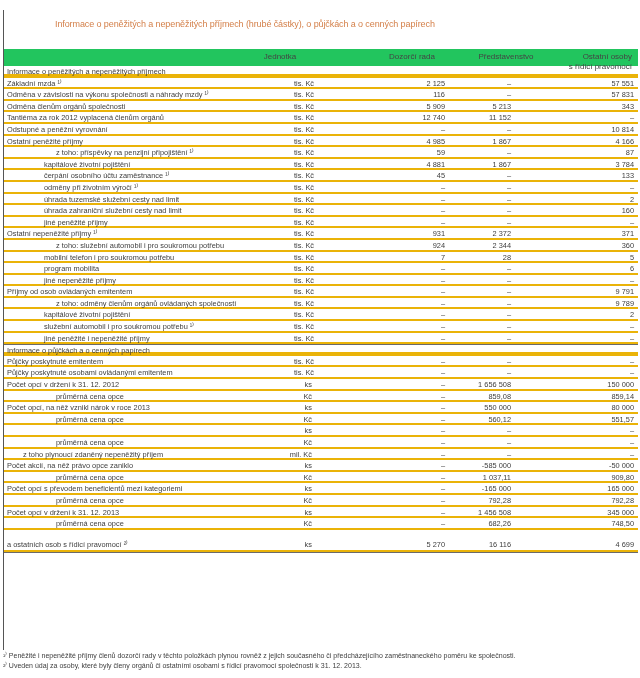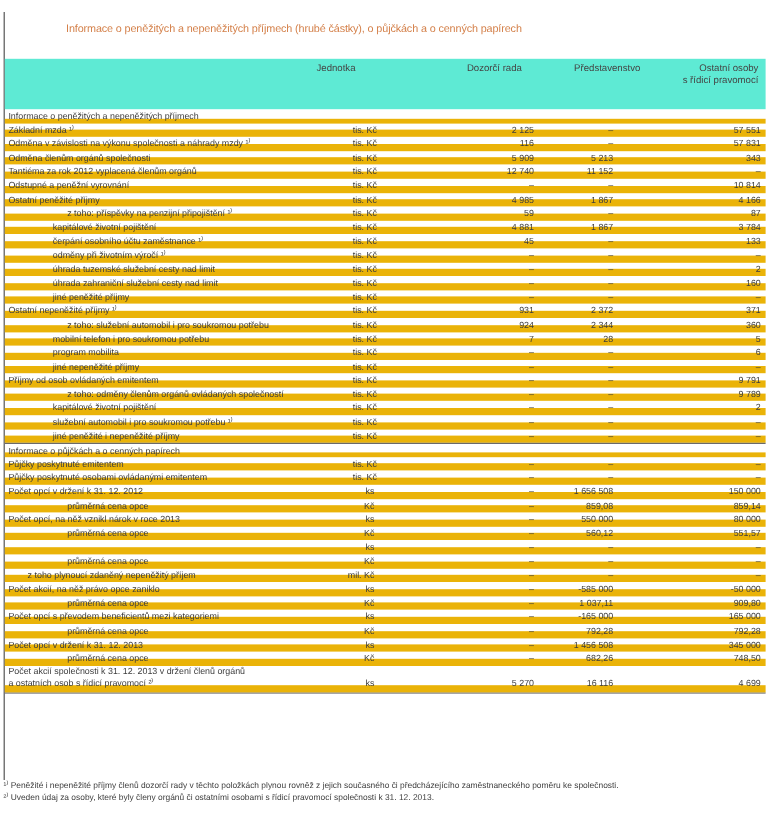--- a/index.html
+++ b/index.html
@@ -8,30 +8,30 @@
     font-family: "Liberation Sans", sans-serif; color: #3a3a3a;
   }
   .left-rule { position: absolute; left: 3px; top: 10px; width: 1px; height: 640px; background: #555; }
   .title {
     position: absolute; left: 11px; top: 19px; font-size: 9px; color: #d4804a;
     letter-spacing: -0.1px;
     margin-left: 44px;
   }
   .table { position: absolute; left: 4px; top: 49px; width: 634px; }
   .header {
-    background: #5eead4; height: 42px; position: relative; font-size: 8px; color: #444;
+    background: #22c55e; height: 17px; position: relative; font-size: 8px; color: #444;
   }
   .header .h { position: absolute; top: 3px; }
   .header .h-unit { left: 246px; width: 60px; text-align: center; }
   .header .h-dr { left: 378px; width: 60px; text-align: center; }
   .header .h-pr { left: 462px; width: 80px; text-align: center; }
   .header .h-oo { right: 6px; text-align: right; line-height: 10px; }
   .row {
     height: 11.6px; line-height: 11.6px; position: relative; font-size: 7.4px; color: #3d3d3d;
-    border-bottom: 6px solid #eab308; box-sizing: border-box; white-space: nowrap;
+    border-bottom: 2px solid #eab308; box-sizing: border-box; white-space: nowrap;
   }
   .row.section { border-bottom: 4px solid #eab308; }
   .row.thick { border-top: 1.5px solid #6a6a6a; }
   .row.tall { height: 22px; line-height: 10.5px; }
   .row.tall .c-label { top: 0px; }
   .row.tall .c-unit, .row.tall .c-num { top: 10px; }
   .c-label { position: absolute; left: 3px; }
   .c-label.i1 { left: 12px; margin-left: 40px; }
   .c-label.i2 { left: 40px; }
   .c-label.i3 { left: 19px; }
@@ -336,21 +336,21 @@
         <span class="c-num c-oo">345 000</span>
       </div>
       <div class="row">
         <span class="c-label i1">průměrná cena opce</span>
         <span class="c-unit right">Kč</span>
         <span class="c-num c-dr">–</span>
         <span class="c-num c-pr">682,26</span>
         <span class="c-num c-oo">748,50</span>
       </div>
       <div class="row tall">
-        <span class="c-label"><span>Počet akcií společnosti k 31. 12. 2013 v držení členů orgánů</span><br><span>a ostatních osob s řídicí pravomocí ²⁾</span></span>
+        <span class="c-label"><br><span>a ostatních osob s řídicí pravomocí ²⁾</span></span>
         <span class="c-unit right">ks</span>
         <span class="c-num c-dr">5 270</span>
         <span class="c-num c-pr">16 116</span>
         <span class="c-num c-oo">4 699</span>
       </div>
     </div>
   <div class="bottom-rule"></div>
 </div>
 
 <div class="footnotes">

